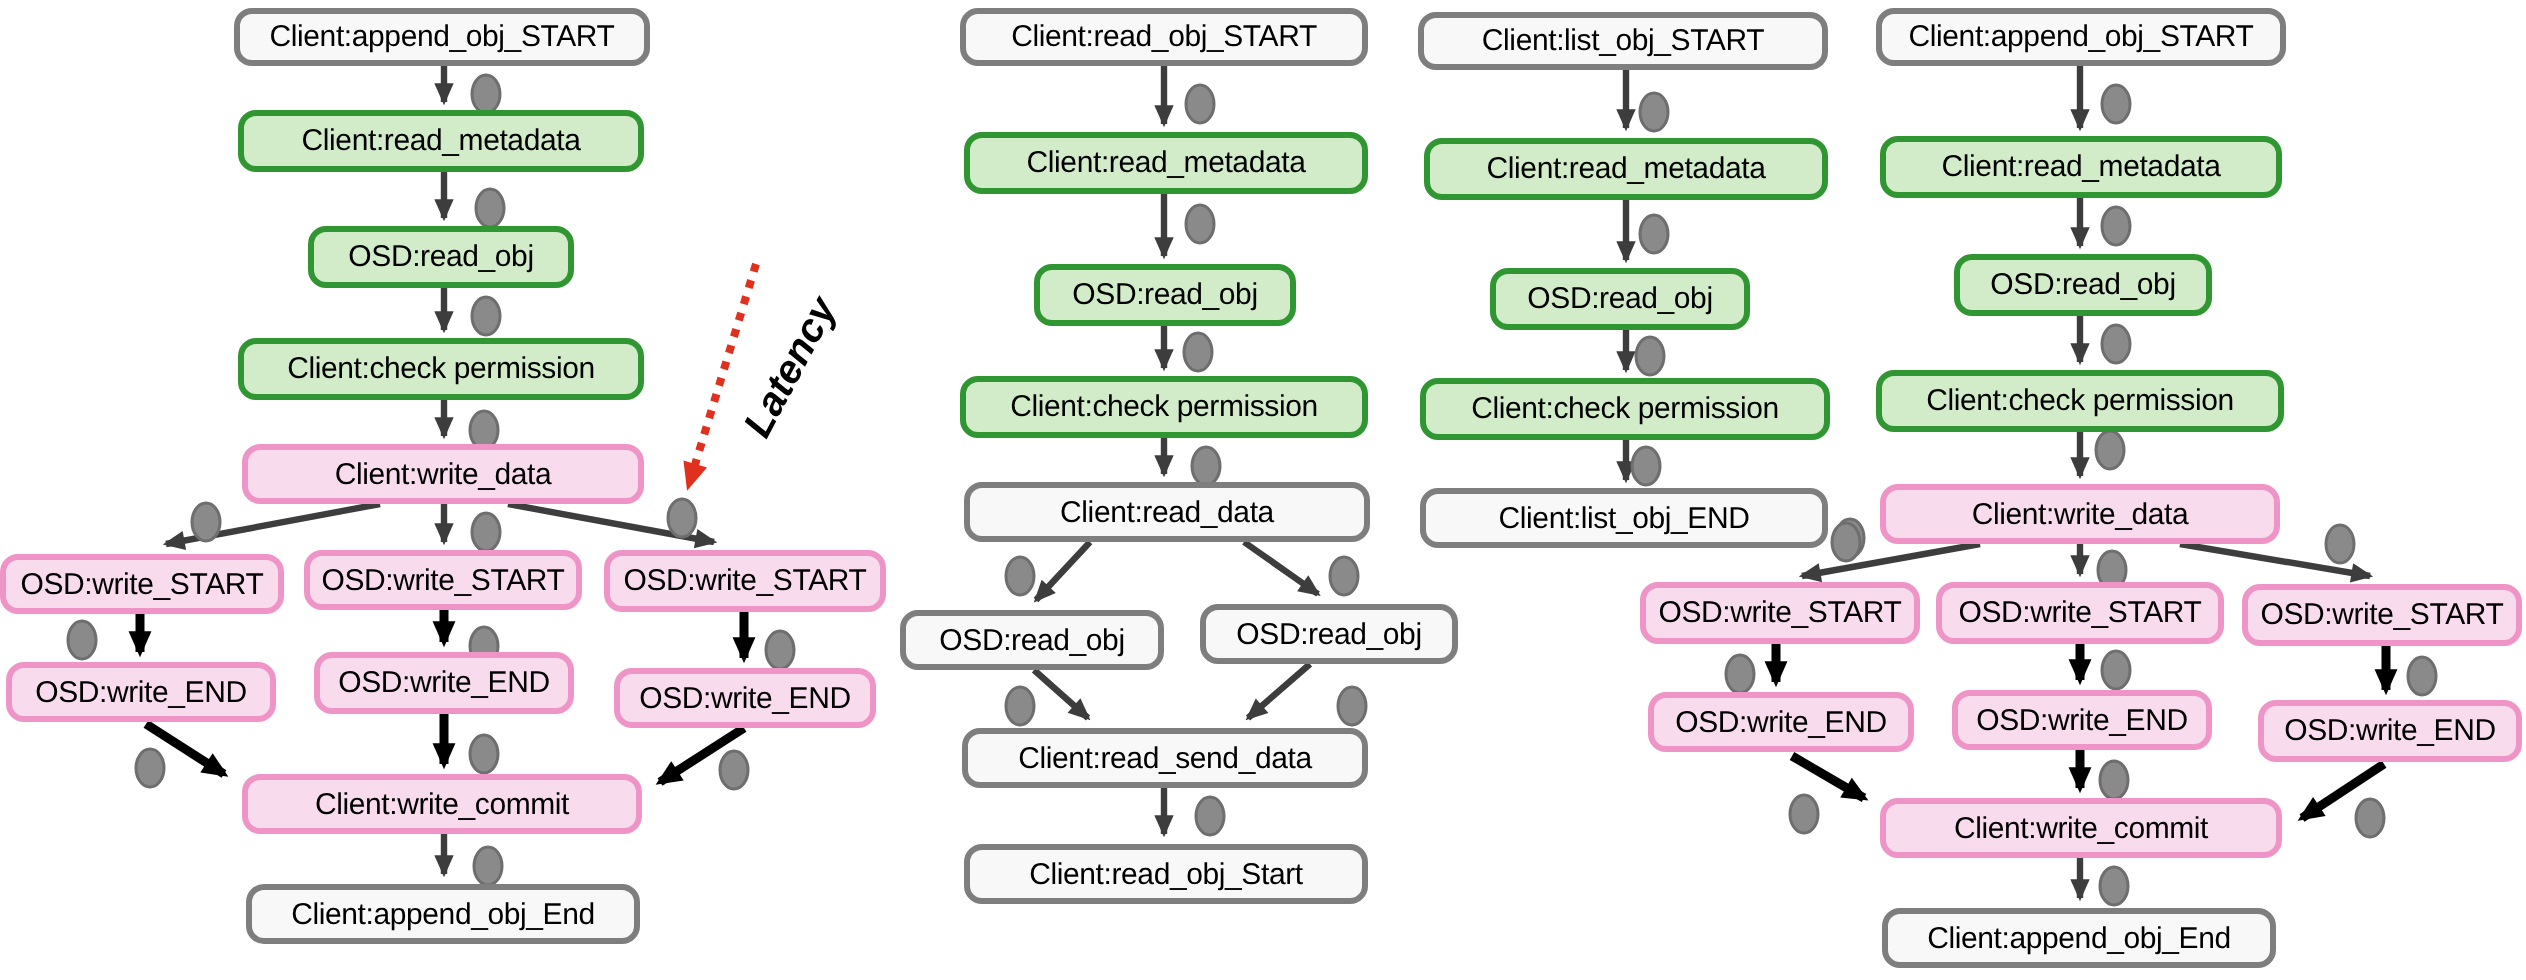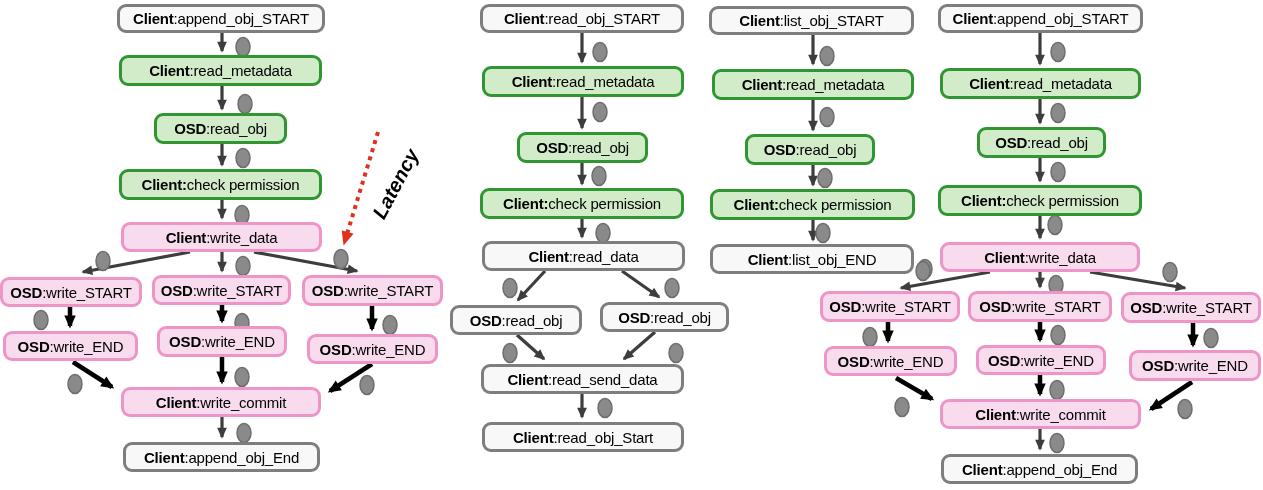--- a/index.html
+++ b/index.html
@@ -7,21 +7,21 @@
     position:relative;width:1263px;height:490px;background:#ffffff;
     overflow:hidden;font-family:"Liberation Sans",sans-serif;
   }
   #edges-layer{position:absolute;left:0;top:0;z-index:1;}
   .node{
     position:absolute;box-sizing:border-box;z-index:2;
     border:3px solid #888;border-radius:9px;
     display:flex;align-items:center;justify-content:center;
     white-space:nowrap;font-size:15px;color:#000;letter-spacing:-0.2px;
   }
-  .node b{font-weight:bold;}
+  .node b{font-weight:normal;}
   .node.gray {border-color:var(--gray-border); background:var(--gray-fill);}
   .node.green{border-color:var(--green-border);background:var(--green-fill);}
   .node.pink {border-color:var(--pink-border); background:var(--pink-fill);}
   #latency-label{
     position:absolute;z-index:3;font-weight:bold;font-style:italic;
     font-size:20px;color:#000;white-space:nowrap;
     transform:translate(-50%,-50%) rotate(-62deg);
   }
 </style>
 </head>

